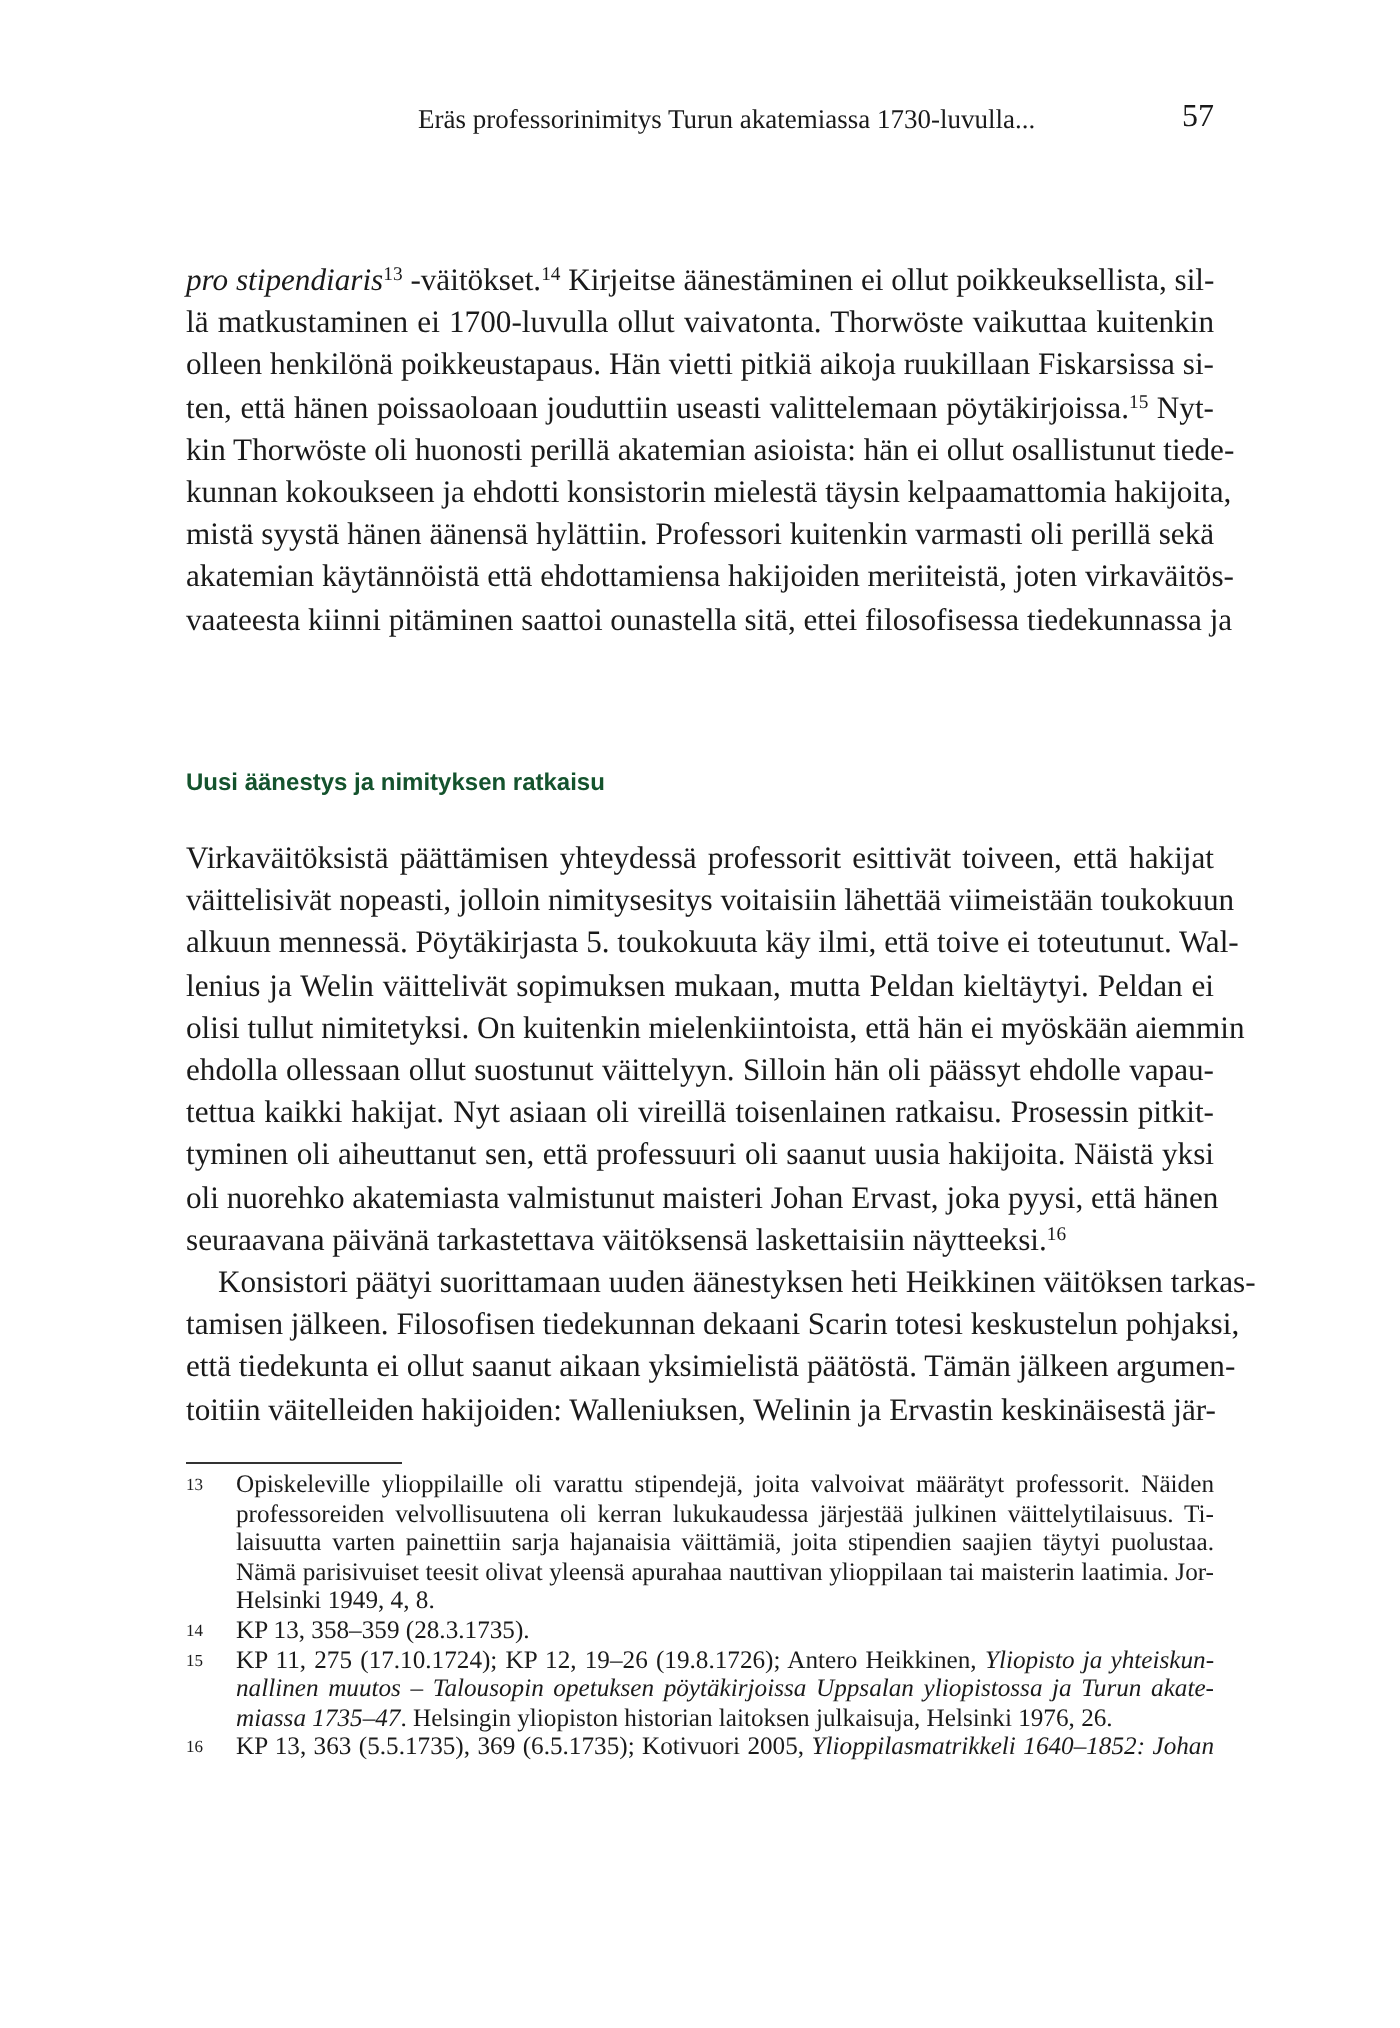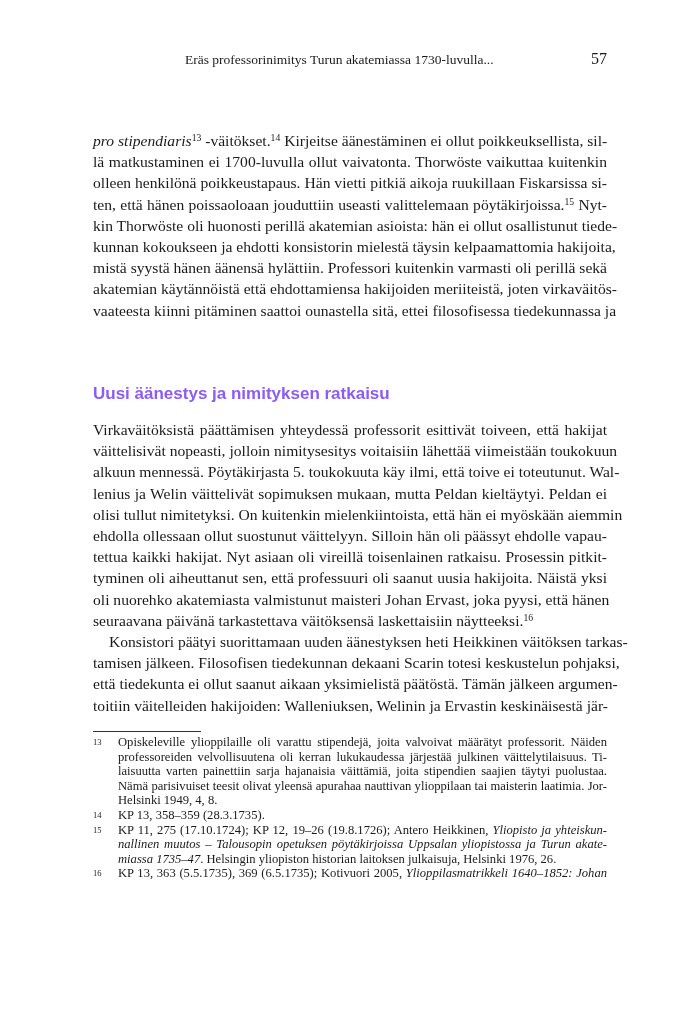--- a/index.html
+++ b/index.html
@@ -1,28 +1,28 @@
 <!DOCTYPE html>
 <html><head>
 <meta charset="utf-8">
 <style>
   html, body { margin: 0; padding: 0; background: #ffffff; }
   body { width: 700px; height: 1014px; position: relative; overflow: hidden;
          font-family: "Liberation Serif", "DejaVu Serif", serif; color: #1a1a1a; }
   .running-head { position: absolute; top: 52px; left: 93px; width: 514px; height: 20px;
                   font-size: 13.5px; }
-  .running-title { position: absolute; left: 92px; top: 0; white-space: nowrap; }
+  .running-title { position: absolute; left: 116px; top: 0; white-space: nowrap; }
   .page-number { position: absolute; right: 0; top: -2px; font-size: 16px; }
   .body-block { position: absolute; left: 93px; width: 514px; font-size: 15.6px; }
   .line { display: block; height: 21.2px; line-height: 21.2px; white-space: nowrap;
           text-align: justify; text-align-last: justify; }
   .line.last { text-align-last: left; }
   .line.indent { padding-left: 16px; }
   .heading { position: absolute; left: 93px; top: 384px; font-family: "Liberation Sans", "DejaVu Sans", sans-serif;
-             font-weight: bold; font-size: 17px; color: #8b5cf6; }
+             font-weight: bold; font-size: 12px; color: #14532d; }
   sup { font-size: 0.62em; vertical-align: 0; position: relative; top: -0.5em; line-height: 0; }
   .footnote-rule { position: absolute; left: 93px; top: 731px; width: 108px; height: 0;
                    border-top: 1.4px solid #333; }
   .footnotes { position: absolute; left: 93px; top: 735px; width: 514px; font-size: 12.6px; }
   .fn { position: relative; padding-left: 25px; }
   .fn-num { position: absolute; left: 0; top: 0; font-size: 8.5px; line-height: 14.6px; }
   .fn .line { height: 14.6px; line-height: 14.6px; }
   i { font-style: italic; }
 </style>
 </head>

